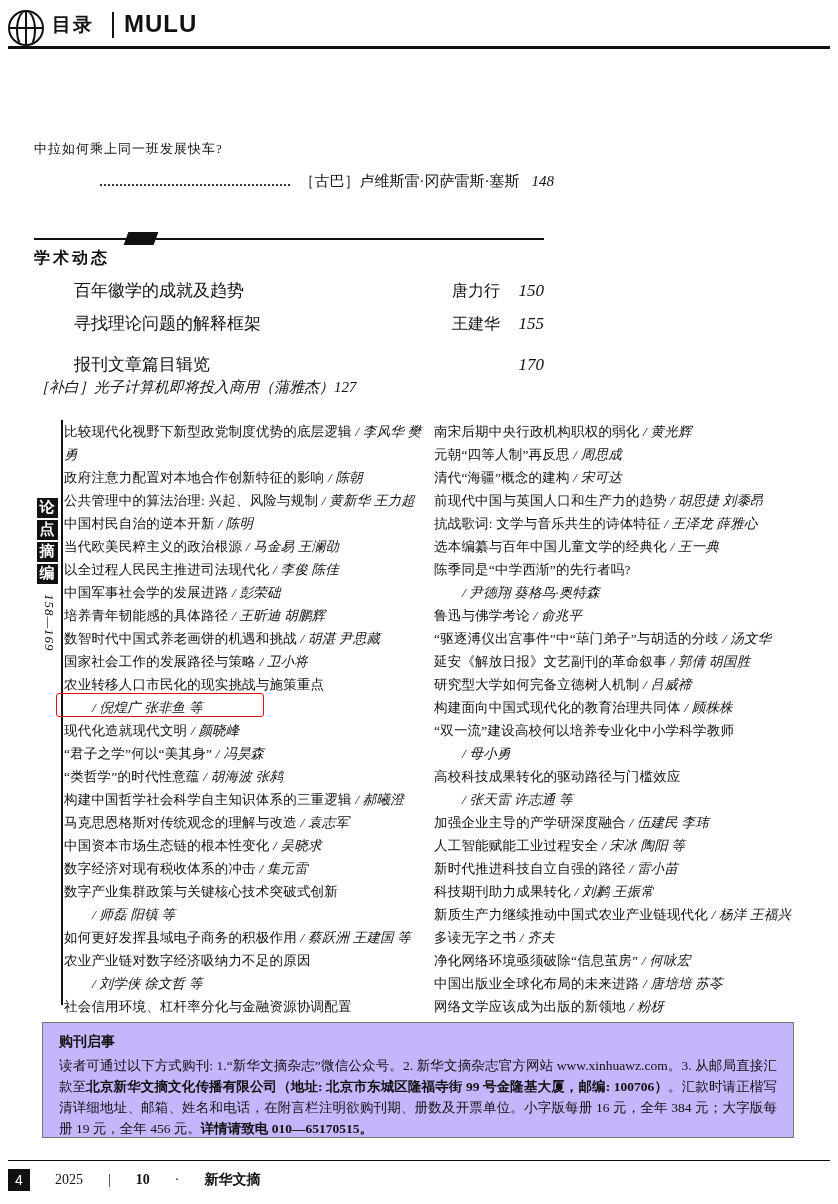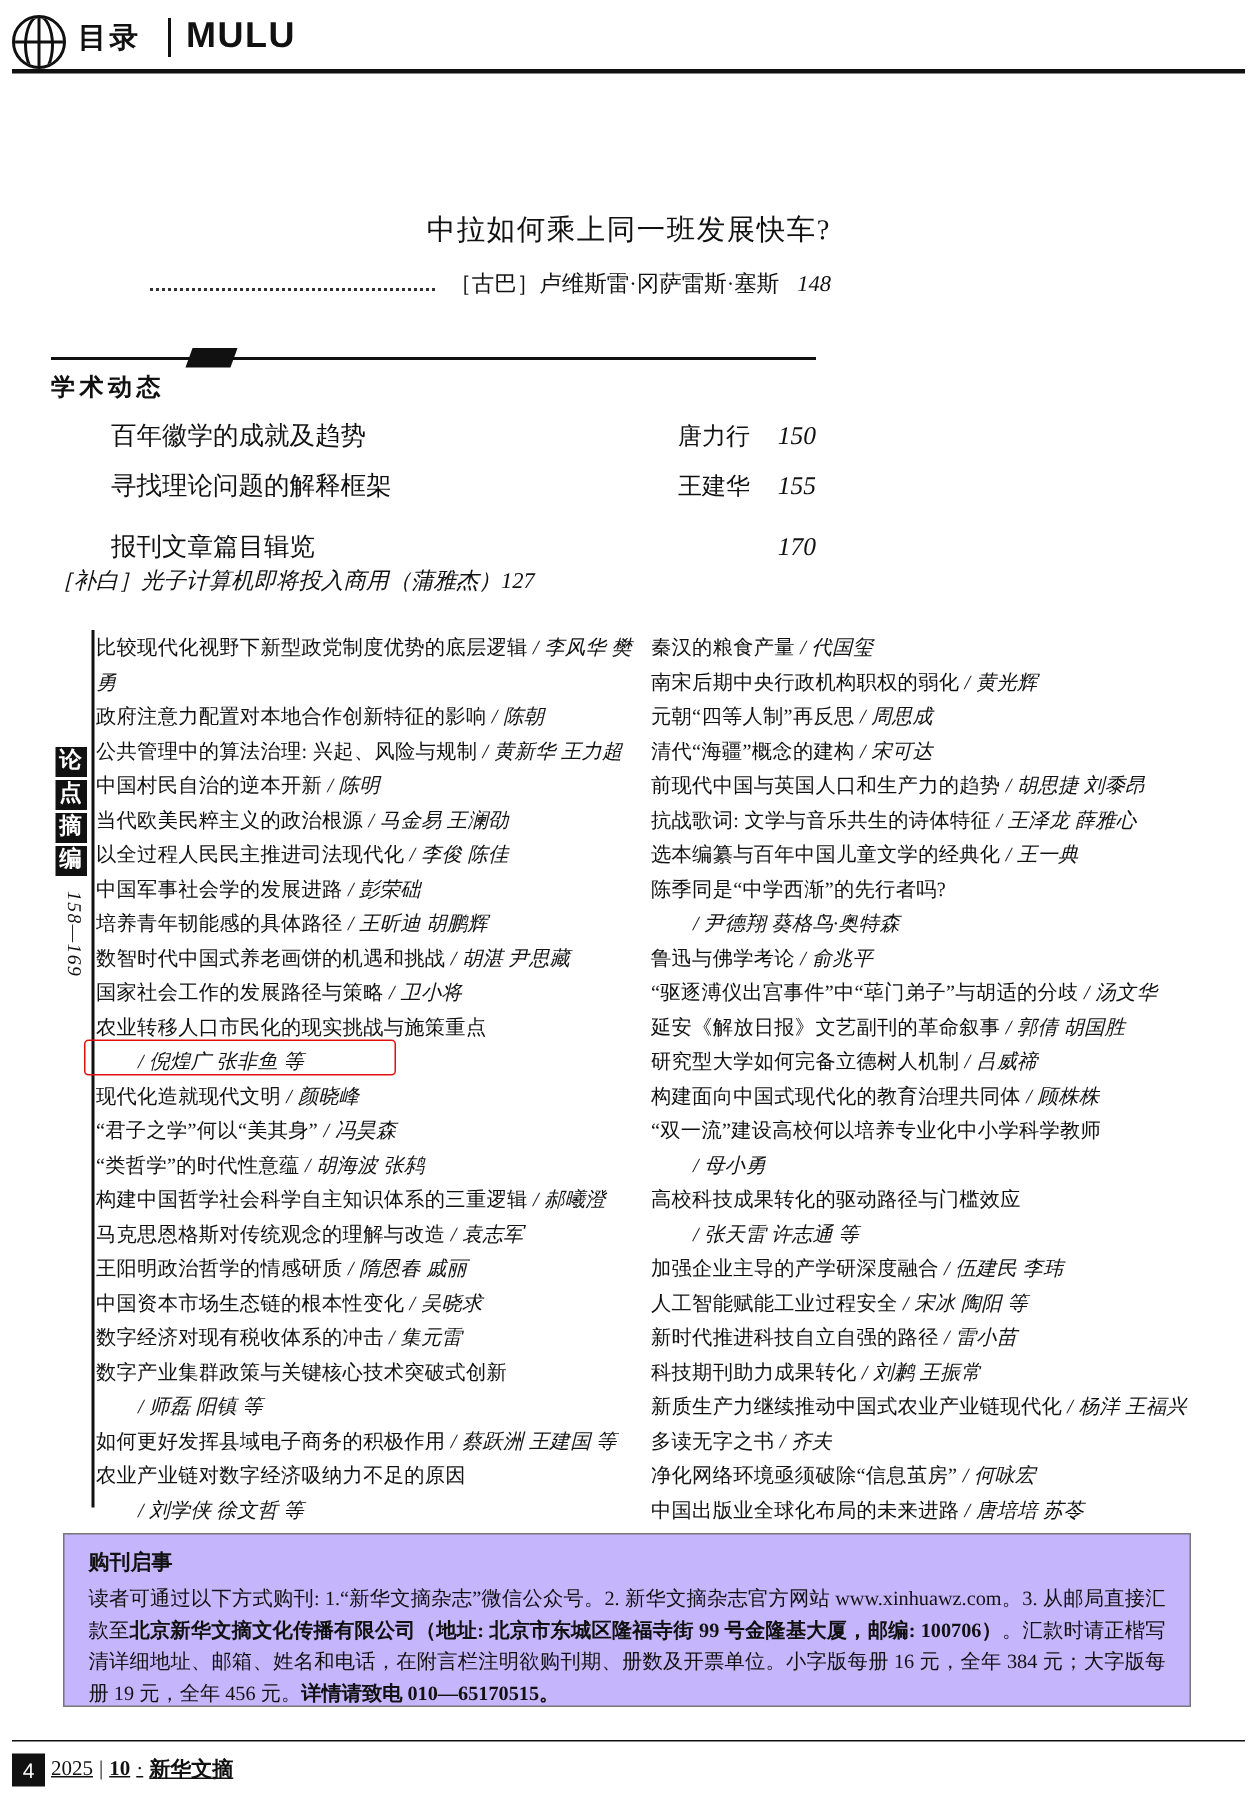--- a/index.html
+++ b/index.html
@@ -43,21 +43,21 @@
     position:absolute;left:124px;top:2px;
     font-size:24px;font-weight:bold;letter-spacing:1px;
     font-family:"Liberation Sans","DejaVu Sans",sans-serif;
   }
   .header-rule{
     position:absolute;left:8px;top:46px;width:822px;height:3px;background:#111;
   }
 
   
   .top-entry{position:absolute;left:34px;top:140px;width:520px;}
-  .top-entry .title{font-size:19px;letter-spacing:1px;text-align:right;}
+  .top-entry .title{font-size:13px;letter-spacing:1px;}
   .top-entry .authorline{
     margin-top:14px;font-size:15px;display:flex;align-items:baseline;
     justify-content:flex-end;gap:4px;
   }
   .dots{
     flex:1 1 auto;
     border-bottom:2px dotted #333;
     margin-bottom:4px;margin-right:6px;
     height:10px;
     max-width:190px;
@@ -126,21 +126,21 @@
   .notice .np b{font-weight:bold;}
 
   
   .footer-rule{position:absolute;left:8px;top:1160px;width:822px;height:1px;background:#111;}
   .footer{position:absolute;left:8px;top:1168px;height:24px;display:flex;align-items:center;}
   .pgnum{
     width:22px;height:22px;background:#111;color:#fff;font-size:14px;
     display:flex;align-items:center;justify-content:center;
     font-family:"Liberation Sans","DejaVu Sans",sans-serif;
   }
-  .footer .ftxt{margin-left:4px;font-size:14px;text-decoration:underline;}
+  .footer .ftxt{margin-left:25px;font-size:14px;}
   .footer .fb{font-weight:bold;}
 </style>
 </head>
 <body>
 
 <div class="page">
 
   <div class="header">
     <div class="globe">
         <span class="arc1"></span>
@@ -215,41 +215,39 @@
       <div class="item"><span>国家社会工作的发展路径与策略</span><span class="sl"> / </span><span class="au">卫小将</span></div>
       <div class="item"><span>农业转移人口市民化的现实挑战与施策重点</span></div>
       <div class="item">
           <span class="sub"><span>/ </span><span>倪煌广 张非鱼 等</span></span>
         </div>
       <div class="item"><span>现代化造就现代文明</span><span class="sl"> / </span><span class="au">颜晓峰</span></div>
       <div class="item"><span>“君子之学”何以“美其身”</span><span class="sl"> / </span><span class="au">冯昊森</span></div>
       <div class="item"><span>“类哲学”的时代性意蕴</span><span class="sl"> / </span><span class="au">胡海波 张鸫</span></div>
       <div class="item"><span>构建中国哲学社会科学自主知识体系的三重逻辑</span><span class="sl"> / </span><span class="au">郝曦澄</span></div>
       <div class="item"><span>马克思恩格斯对传统观念的理解与改造</span><span class="sl"> / </span><span class="au">袁志军</span></div>
-      <div class="item"><span>王阳明政治哲学的情感研质</span><span class="sl"> / </span><span class="au">隋恩春 戚丽</span></div>
       <div class="item"><span>中国资本市场生态链的根本性变化</span><span class="sl"> / </span><span class="au">吴晓求</span></div>
       <div class="item"><span>数字经济对现有税收体系的冲击</span><span class="sl"> / </span><span class="au">集元雷</span></div>
       <div class="item"><span>数字产业集群政策与关键核心技术突破式创新</span></div>
       <div class="item">
           <span class="sub"><span>/ </span><span>师磊 阳镇 等</span></span>
         </div>
       <div class="item"><span>如何更好发挥县域电子商务的积极作用</span><span class="sl"> / </span><span class="au">蔡跃洲 王建国 等</span></div>
       <div class="item"><span>农业产业链对数字经济吸纳力不足的原因</span></div>
       <div class="item">
           <span class="sub"><span>/ </span><span>刘学侠 徐文哲 等</span></span>
         </div>
       <div class="item"><span>社会信用环境、杠杆率分化与金融资源协调配置</span></div>
       <div class="item">
           <span class="sub"><span>/ </span><span>郝颖 邓春荣</span></span>
         </div>
       <div class="item"><span>酒与宗周礼乐文明</span><span class="sl"> / </span><span class="au">高瑞杰</span></div>
     </div>
 
     <div class="colR">
-      <div class="item"><span>秦汉的粮食产量</span><span class="sl"> / </span><span class="au">代国玺</span></div>
       <div class="item"><span>南宋后期中央行政机构职权的弱化</span><span class="sl"> / </span><span class="au">黄光辉</span></div>
       <div class="item"><span>元朝“四等人制”再反思</span><span class="sl"> / </span><span class="au">周思成</span></div>
       <div class="item"><span>清代“海疆”概念的建构</span><span class="sl"> / </span><span class="au">宋可达</span></div>
       <div class="item"><span>前现代中国与英国人口和生产力的趋势</span><span class="sl"> / </span><span class="au">胡思捷 刘黍昂</span></div>
       <div class="item"><span>抗战歌词: 文学与音乐共生的诗体特征</span><span class="sl"> / </span><span class="au">王泽龙 薛雅心</span></div>
       <div class="item"><span>选本编纂与百年中国儿童文学的经典化</span><span class="sl"> / </span><span class="au">王一典</span></div>
       <div class="item"><span>陈季同是“中学西渐”的先行者吗?</span></div>
       <div class="item">
           <span class="sub"><span>/ </span><span>尹德翔 葵格鸟·奥特森</span></span>
         </div>

